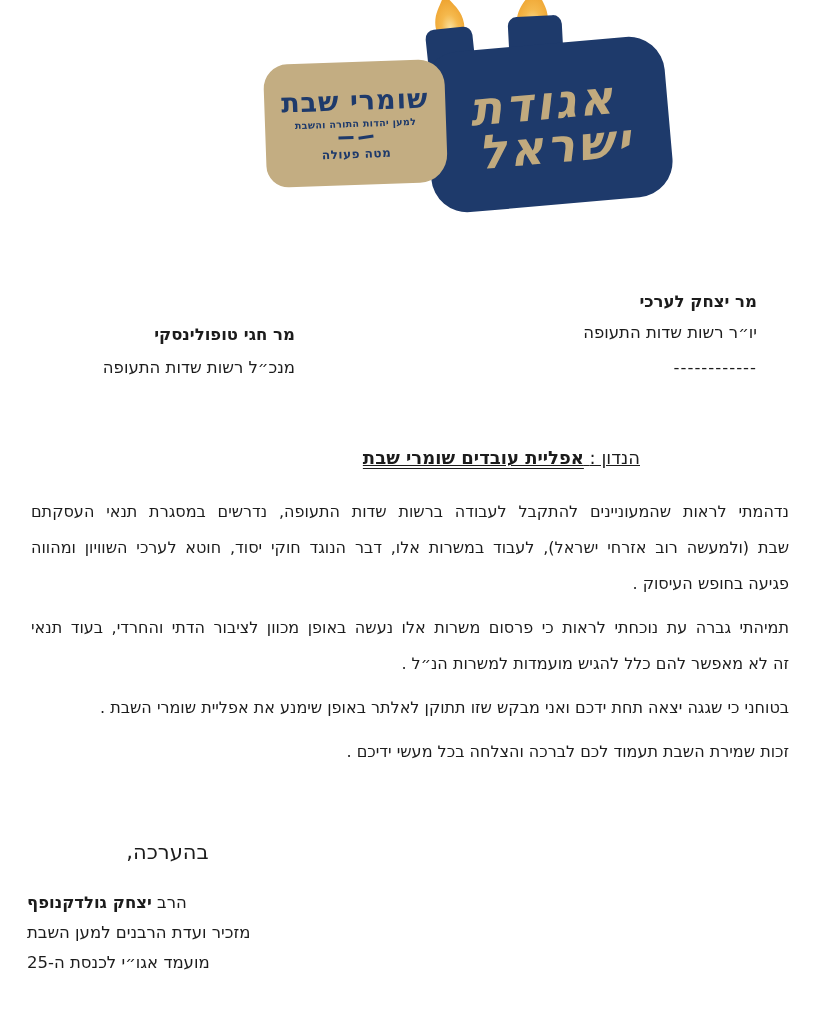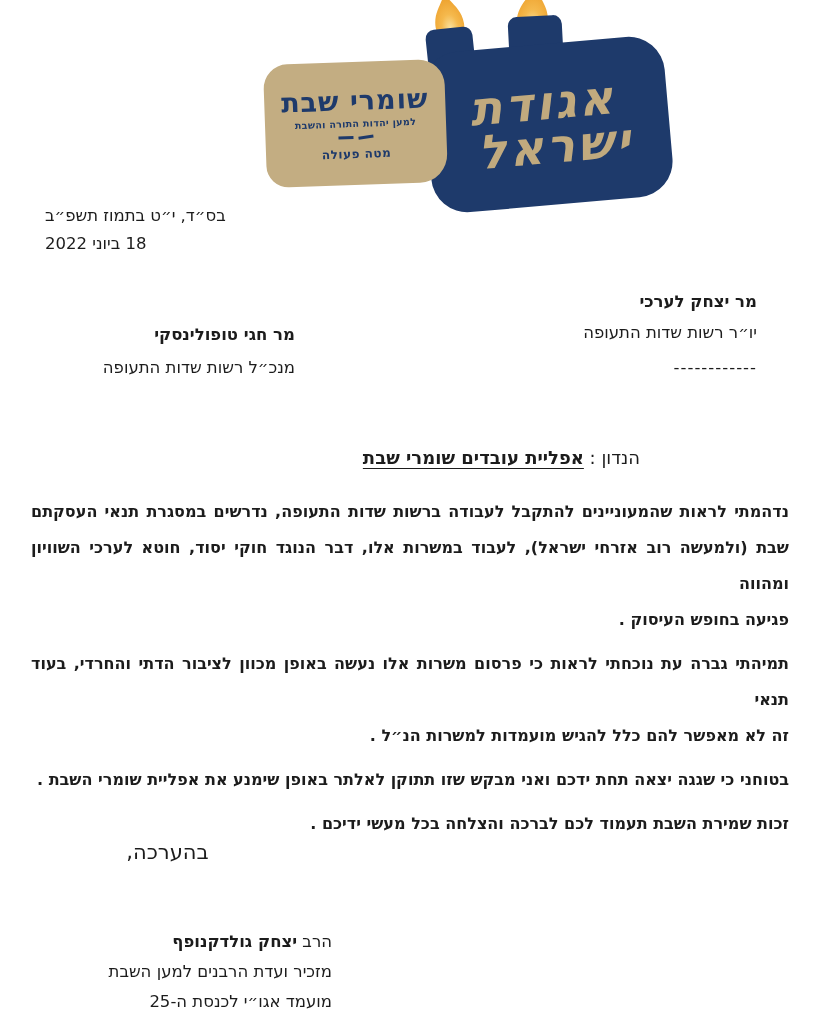--- a/index.html
+++ b/index.html
@@ -40,31 +40,31 @@
   .bluebox .b2{transform:skewX(-12deg) translateX(9px);}
   
   .dateblock{position:absolute;left:45px;top:202px;font-size:16.5px;line-height:28px;text-align:left;}
   
   .addr-primary{position:absolute;right:63px;top:286px;text-align:right;font-size:16.5px;line-height:31px;}
   .addr-primary .name{font-weight:bold;}
   .addr-primary .dashes{margin-top:4px;letter-spacing:1px;}
   .addr-secondary{position:absolute;right:525px;top:318px;text-align:right;font-size:16.5px;line-height:33px;margin-left:22px;}
   .addr-secondary .name{font-weight:bold;}
   
-  .subject{position:absolute;top:447px;right:180px;font-size:18px;}
+  .subject{position:absolute;top:447px;right:180px;font-size:18px;text-decoration:underline;}
   .subject .stext{font-weight:bold;text-decoration:underline;text-underline-offset:4px;}
   
   .body-text{position:absolute;top:494px;left:31px;width:758px;font-size:16px;}
   .body-text .para{margin:0 0 8px 0;}
-  .body-text .line{line-height:36px;font-weight:bold;}
+  .body-text .line{line-height:36px;}
   .jline{text-align:justify;text-align-last:justify;}
   .rline{text-align:right;}
   
   .valediction{position:absolute;left:35px;top:840px;width:265px;text-align:center;font-size:21px;}
-  .signature{position:absolute;left:27px;top:927px;width:305px;text-align:right;font-size:16.5px;line-height:30px;}
+  .signature{position:absolute;left:27px;top:888px;width:305px;text-align:left;font-size:16.5px;line-height:30px;}
   .signature .name{font-weight:bold;}
 </style>
 </head>
 <body>
 
 <div class="page">
 
   <div class="logo">
     <svg class="flame f1" viewBox="0 0 30 46">
       <defs>
@@ -98,24 +98,20 @@
         </div>
       <div class="t3">מטה פעולה</div>
     </div>
 
     <div class="bluebox" dir="rtl">
       <div class="b1">אגודת</div>
       <div class="b2">ישראל</div>
     </div>
   </div>
 
-  <div class="dateblock" dir="rtl">
-    <div>בס״ד, י״ט בתמוז תשפ״ב</div>
-    <div>18 ביוני 2022</div>
-  </div>
 
   <div class="addr-primary" dir="rtl">
     <div class="name">מר יצחק לערכי</div>
     <div>יו״ר רשות שדות התעופה</div>
     <div class="dashes">------------</div>
   </div>
 
   <div class="addr-secondary" dir="rtl">
     <div class="name">מר חגי טופולינסקי</div>
     <div>מנכ״ל רשות שדות התעופה</div>

